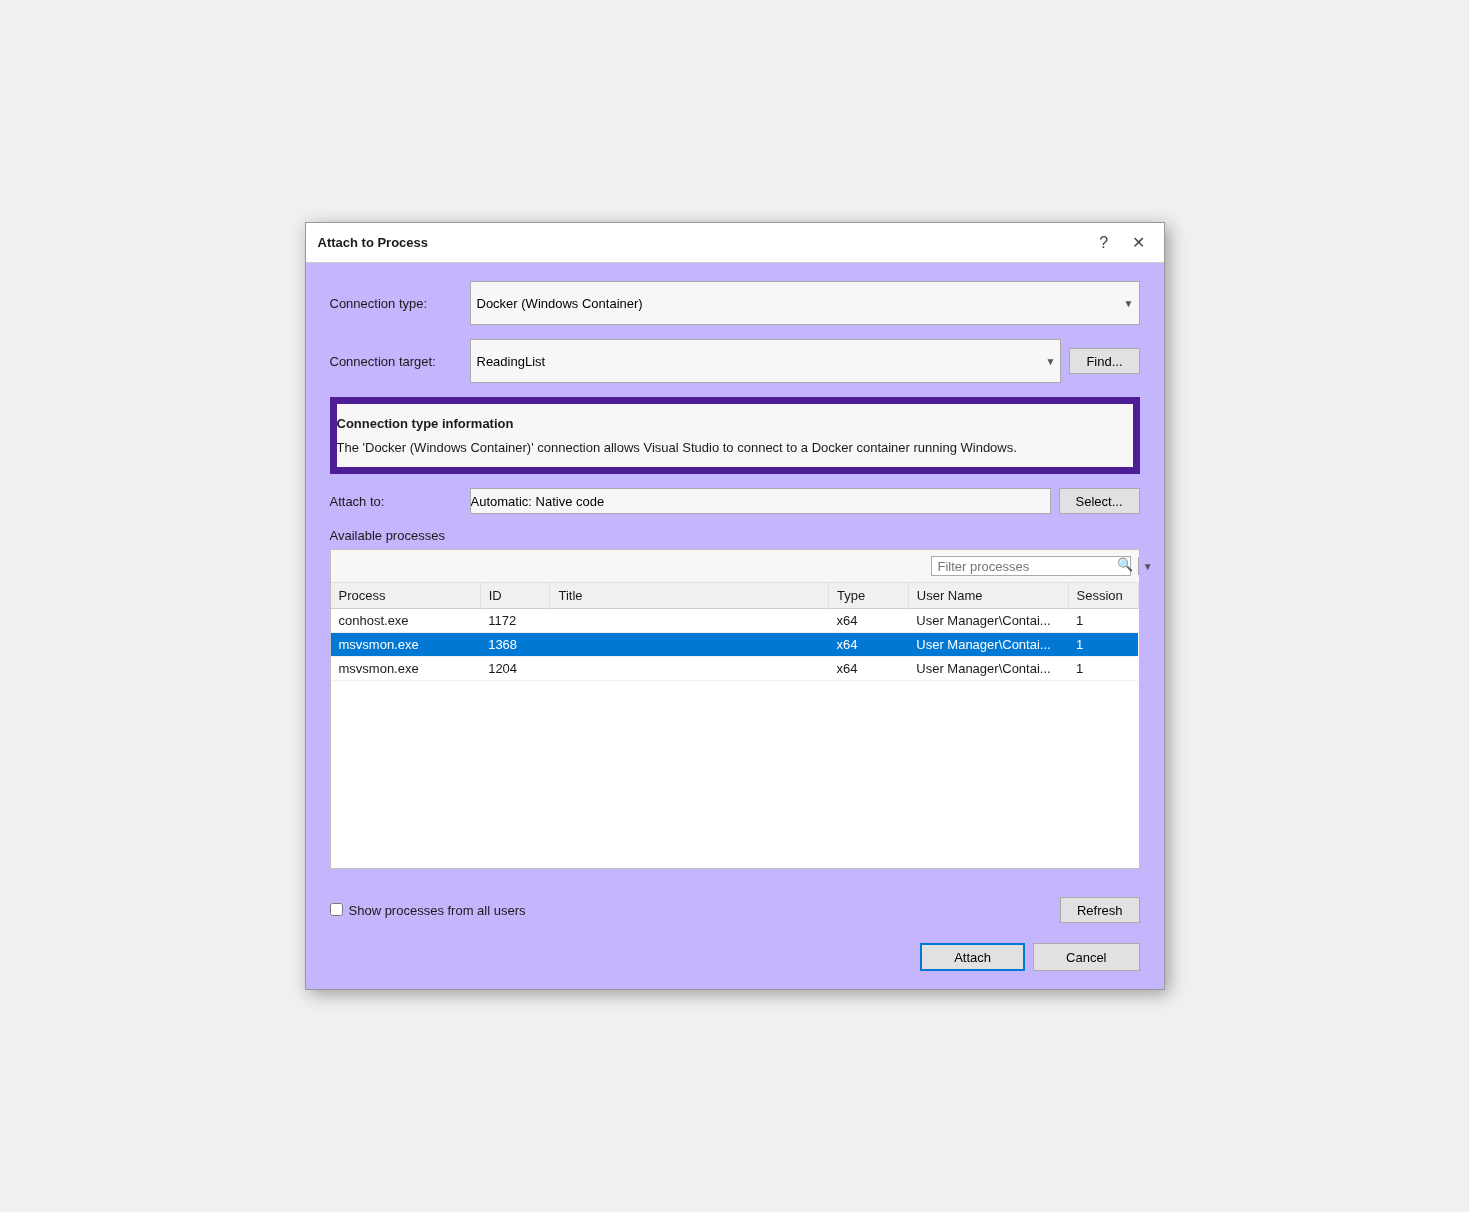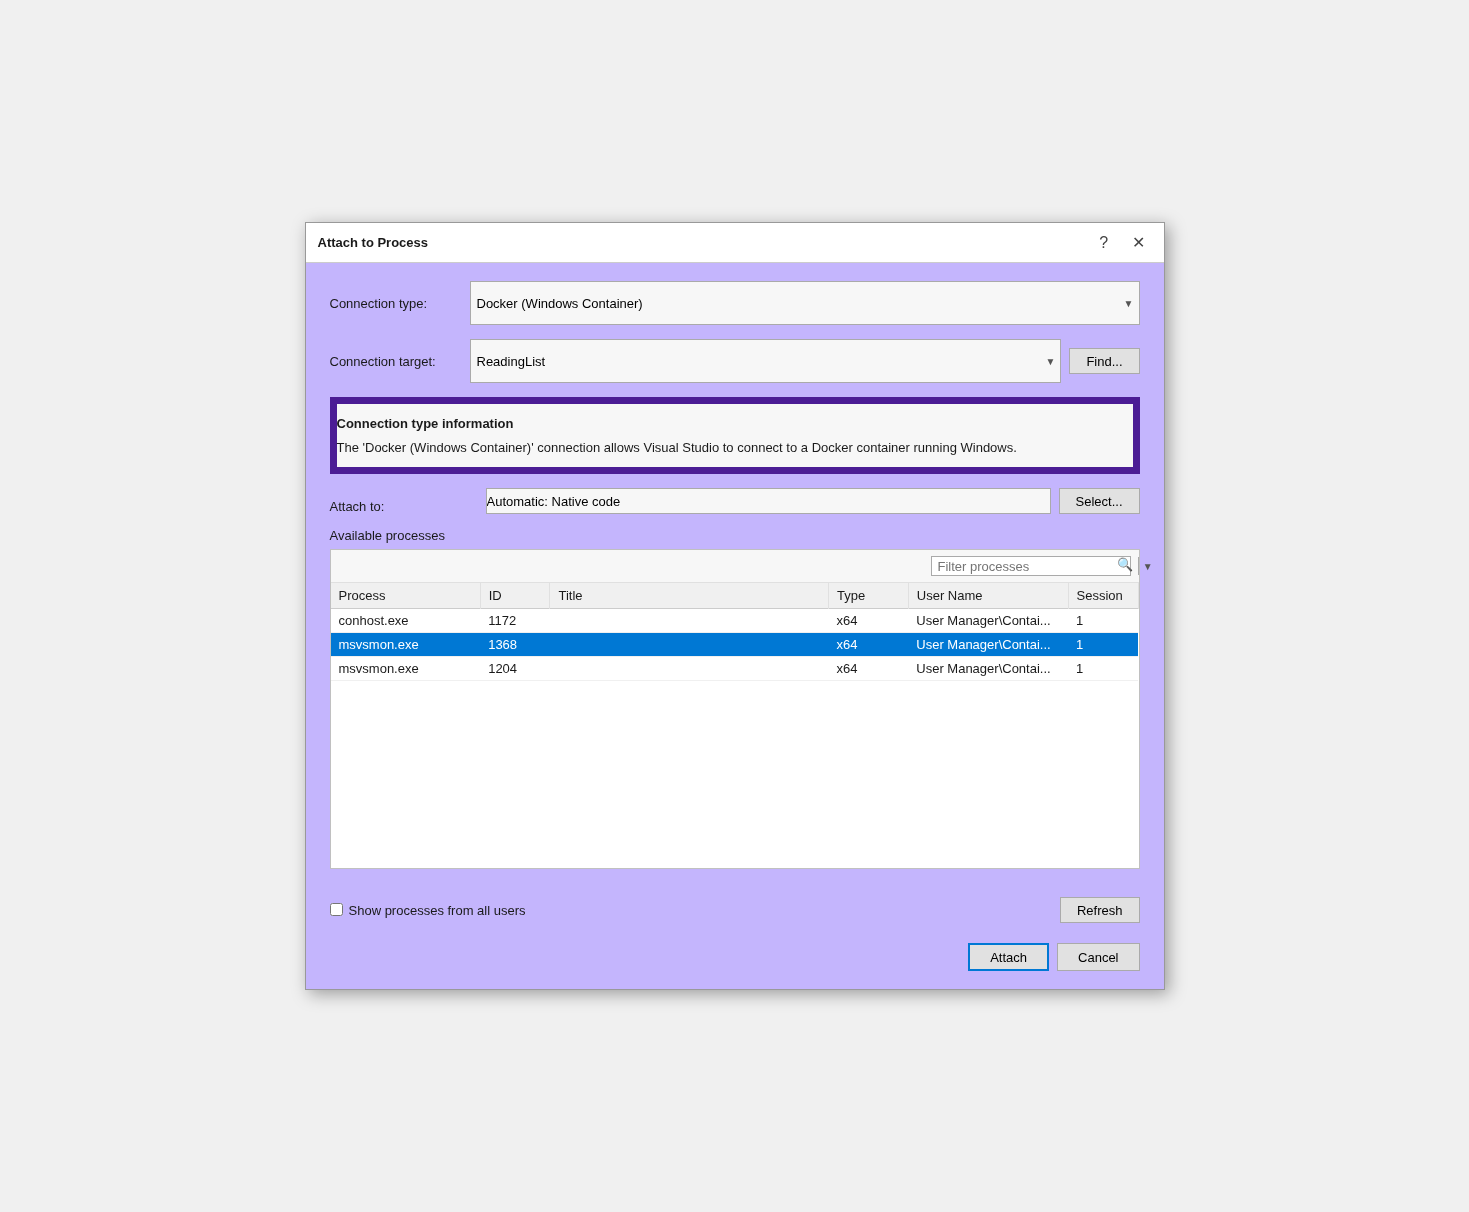--- a/index.html
+++ b/index.html
@@ -114,22 +114,22 @@
       height: 26px;
       padding: 0 16px;
       border: 1px solid #aaa;
       background: #e1e1e1;
       font-size: 13px;
       cursor: pointer;
       white-space: nowrap;
     }
     .attach-to-row {
       display: flex;
-      align-items: flex-end;
-      gap: 26px;
+      align-items: center;
+      gap: 10px;
     }
     .attach-to-input {
       flex: 1;
       height: 26px;
       border: 1px solid #aaa;
       background: #f7f7f7;
       padding: 0 0;
       font-size: 13px;
     }
     .section-label {
@@ -218,21 +218,21 @@
       height: 13px;
     }
     .dialog-footer {
       padding: 10px 24px 18px;
       display: flex;
       justify-content: flex-end;
       gap: 8px;
     }
     .footer-btn {
       height: 28px;
-      padding: 0 20px;
+      padding: 0 32px;
       border: 1px solid #aaa;
       background: #e1e1e1;
       font-size: 13px;
       cursor: pointer;
       min-width: 80px;
     }
     .footer-btn-primary {
       border: 2px solid #0078d4;
     }
     .col-process { width: 150px; }

